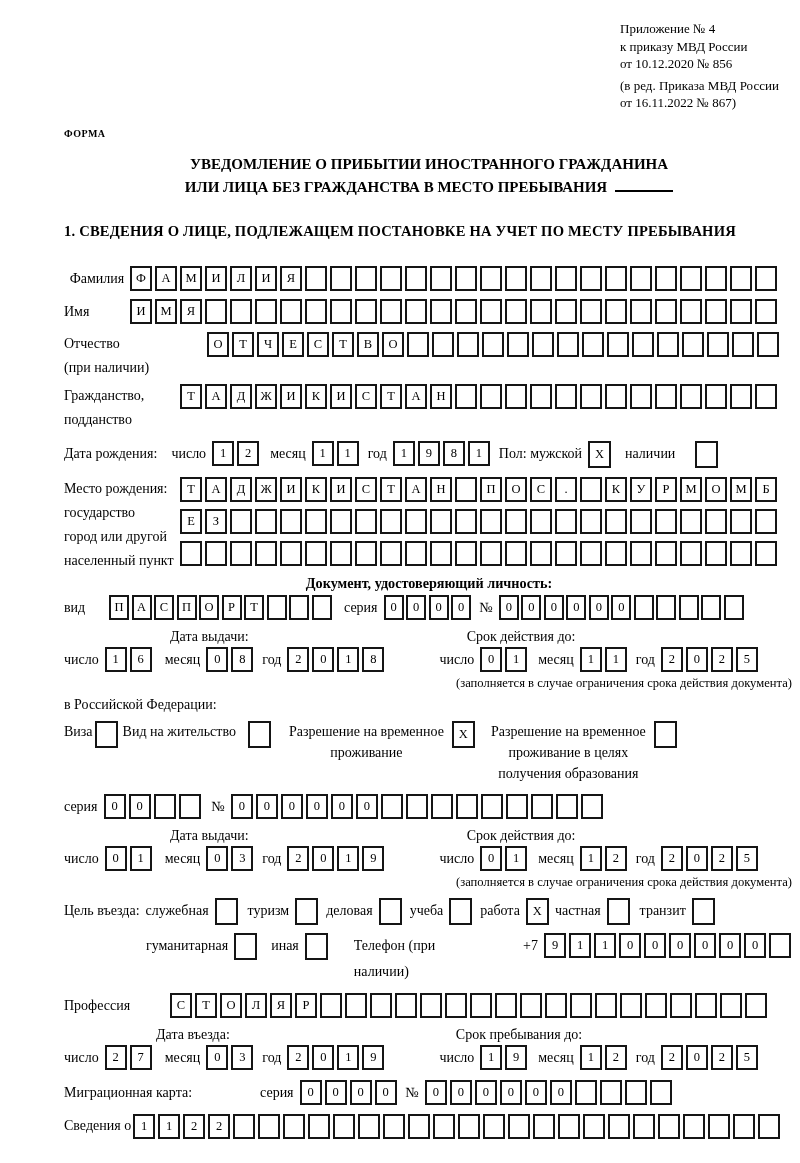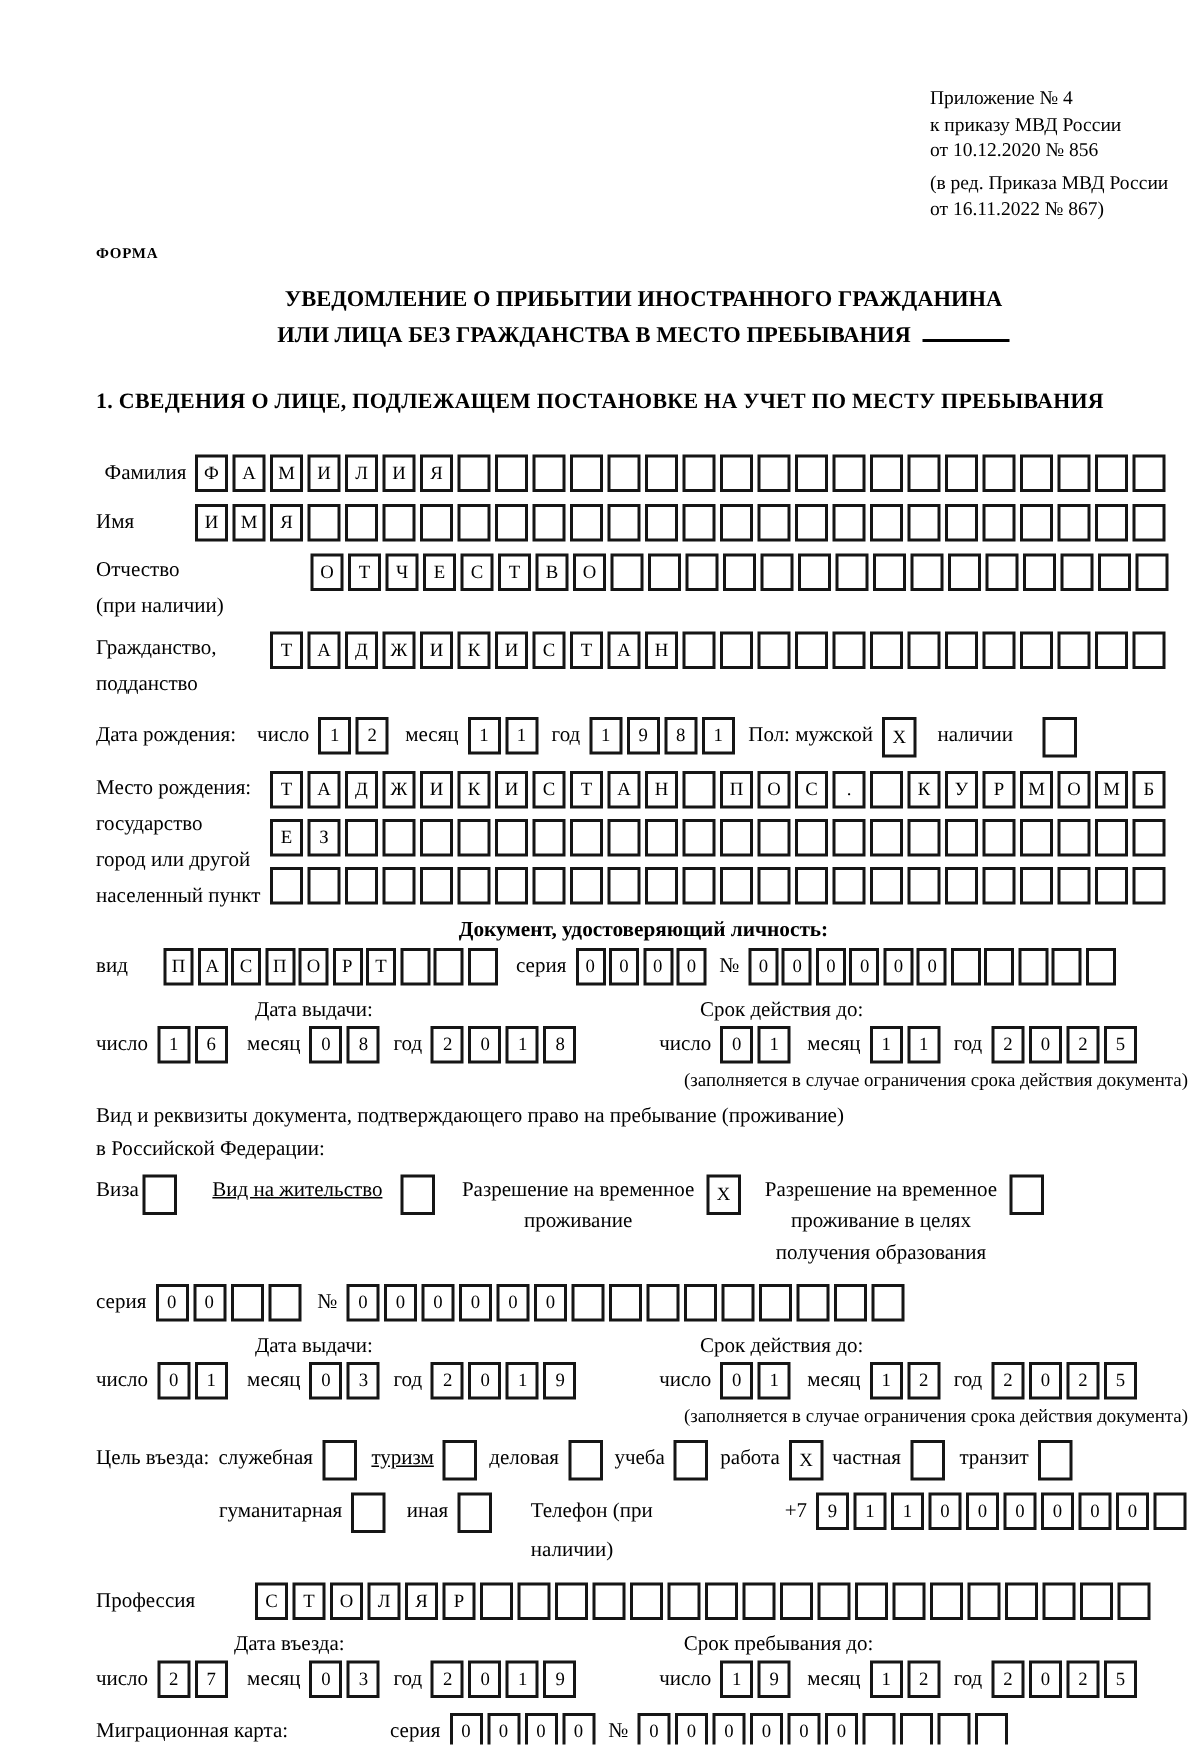--- a/index.html
+++ b/index.html
@@ -1,17 +1,17 @@
 <!DOCTYPE html>
 <html><head>
 <meta charset="utf-8">
 <style>
   html,body{margin:0;padding:0;background:#fff;color:#000;}
   body{width:800px;height:1163px;font-family:"Liberation Serif",serif;font-size:14px;overflow:hidden;}
-  .page{box-sizing:border-box;width:800px;height:1163px;padding:56px 6px 0 64px;}
+  .page{box-sizing:border-box;width:800px;height:1163px;padding:20px 6px 0 64px;}
 
   
   .hdr{margin-left:556px;width:195px;font-size:13px;line-height:1.35;}
   .hdr .gap{height:4px;}
   .form-label{text-align:left;font-weight:bold;margin:16px 28px 0 0;font-size:10px;letter-spacing:.5px;}
 
   .title{text-align:center;font-weight:bold;font-size:15px;line-height:1.5;margin-top:14px;}
   .title .uline{display:inline-block;width:58px;border-bottom:2px solid #000;height:1em;margin-left:8px;}
   .sec-head{font-weight:bold;font-size:14.6px;margin-top:24px;letter-spacing:.2px;white-space:nowrap;}
 
@@ -380,31 +380,30 @@
     <span class="dlab" style="margin-left:6px;">год</span>
     <div class="cells">
         <span class="cell">2</span>
         <span class="cell">0</span>
         <span class="cell">2</span>
         <span class="cell">5</span>
       </div>
   </div>
   <div class="note">(заполняется в случае ограничения срока действия документа)</div>
 
-  <div class="plain">Вид и реквизиты документа, подтверждающего право на пребывание (проживание)</div>
   <div class="plain" style="margin-top:6px;">в Российской Федерации:</div>
 
   <div class="optline">
     <div class="opt">
       <div class="txt left" style="margin-right:2px;">Виза</div>
       <div class="cells box">
           <span class="cell"></span>
         </div>
     </div>
-    <div class="opt" style="margin-left:24px;text-decoration:underline;">
+    <div class="opt" style="margin-left:5px;">
       <div class="txt left" style="margin-right:12px;">Вид на жительство</div>
       <div class="cells box">
           <span class="cell"></span>
         </div>
     </div>
     <div class="opt" style="margin-left:18px;">
       <div class="txt">
         <div>Разрешение на временное</div>
         <div>проживание</div>
       </div>
@@ -494,21 +493,21 @@
       </div>
   </div>
   <div class="note">(заполняется в случае ограничения срока действия документа)</div>
 
   <div class="row" style="margin-top:8px;">
     <span class="dlab">Цель въезда:</span>
     <span class="dlab">служебная</span>
     <div class="cells box">
         <span class="cell"></span>
       </div>
-    <span class="dlab" style="margin-left:10px;text-decoration:underline;">туризм</span>
+    <span class="dlab" style="margin-left:10px;">туризм</span>
     <div class="cells box">
         <span class="cell"></span>
       </div>
     <span class="dlab" style="margin-left:8px;">деловая</span>
     <div class="cells box">
         <span class="cell"></span>
       </div>
     <span class="dlab" style="margin-left:8px;">учеба</span>
     <div class="cells box">
         <span class="cell"></span>

